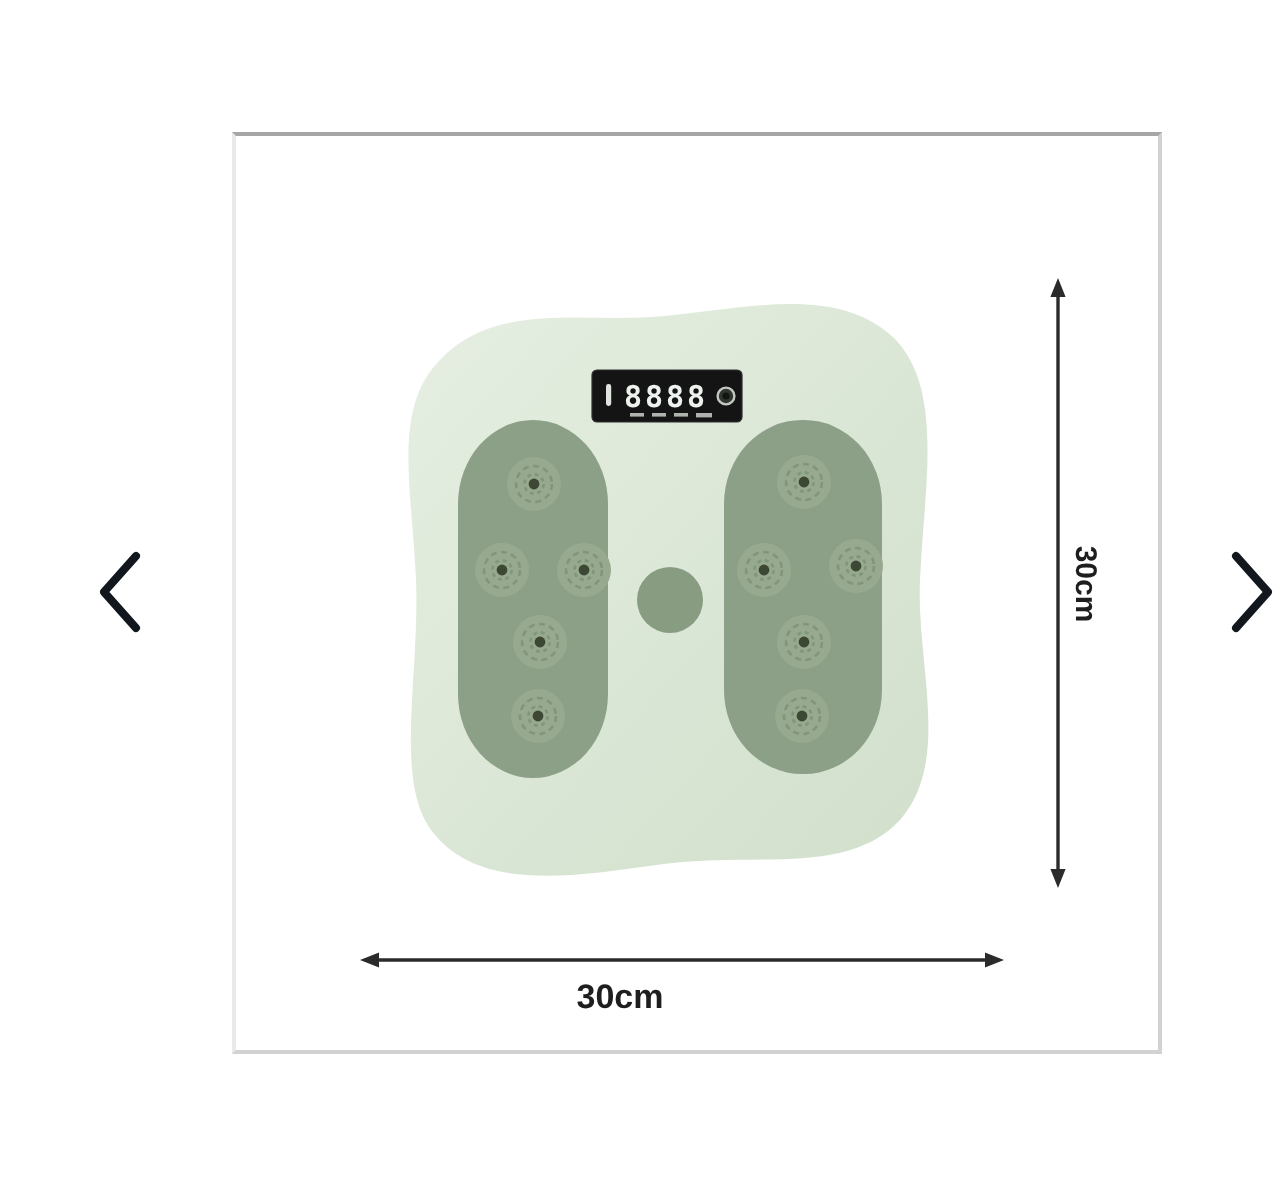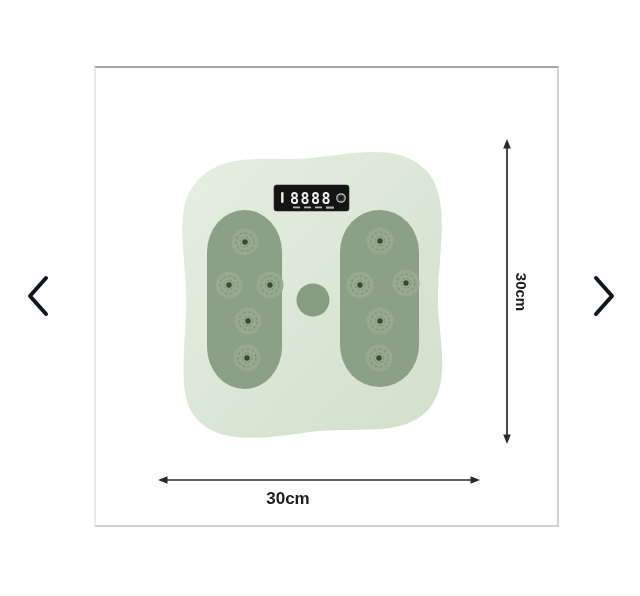--- a/index.html
+++ b/index.html
@@ -1,21 +1,21 @@
 <!DOCTYPE html>
 <html style="--plate-a: #e6efe2; --plate-b: #d1dfcb; --pad: #8ca087; --node: #97aa8f; --node-pattern: #758b6f; --node-dot: #3c4834; --knob: #879c81; --display-bg: #141414; --digit: #eef2ee; --arrow: #2b2b2b; --label: #1e1e1e; --chevron: #12161d; --frame-border: #d2d2d2; --frame-border-top: #a6a6a6;"><head>
 <meta charset="utf-8">
 <style>
   html,body{margin:0;padding:0;}
   body{
     width:640px;height:596px;position:relative;overflow:hidden;
     background:#ffffff;
     font-family:"Liberation Sans", sans-serif;
   }
-  .stage{position:absolute;inset:0;}
+  .stage{position:absolute;inset:0;margin-left:22px;}
   .nav-btn{
     position:absolute;width:44px;height:56px;
     background:transparent;border:none;padding:0;margin:0;
     display:flex;align-items:center;justify-content:center;
     cursor:pointer;
   }
   .nav-btn svg{display:block;}
   .nav-btn polyline{
     fill:none;stroke:var(--chevron,#12161d);stroke-width:4;
     stroke-linecap:round;stroke-linejoin:round;

